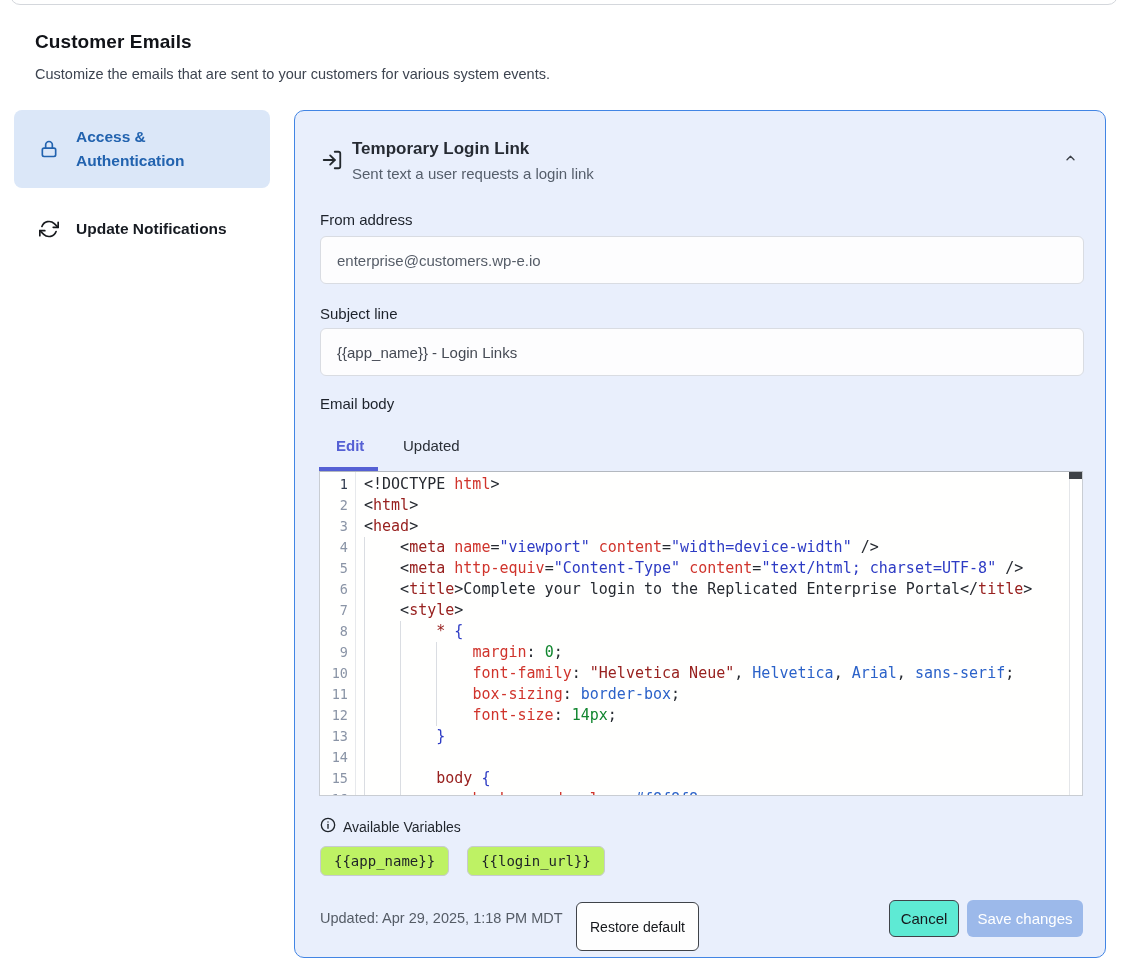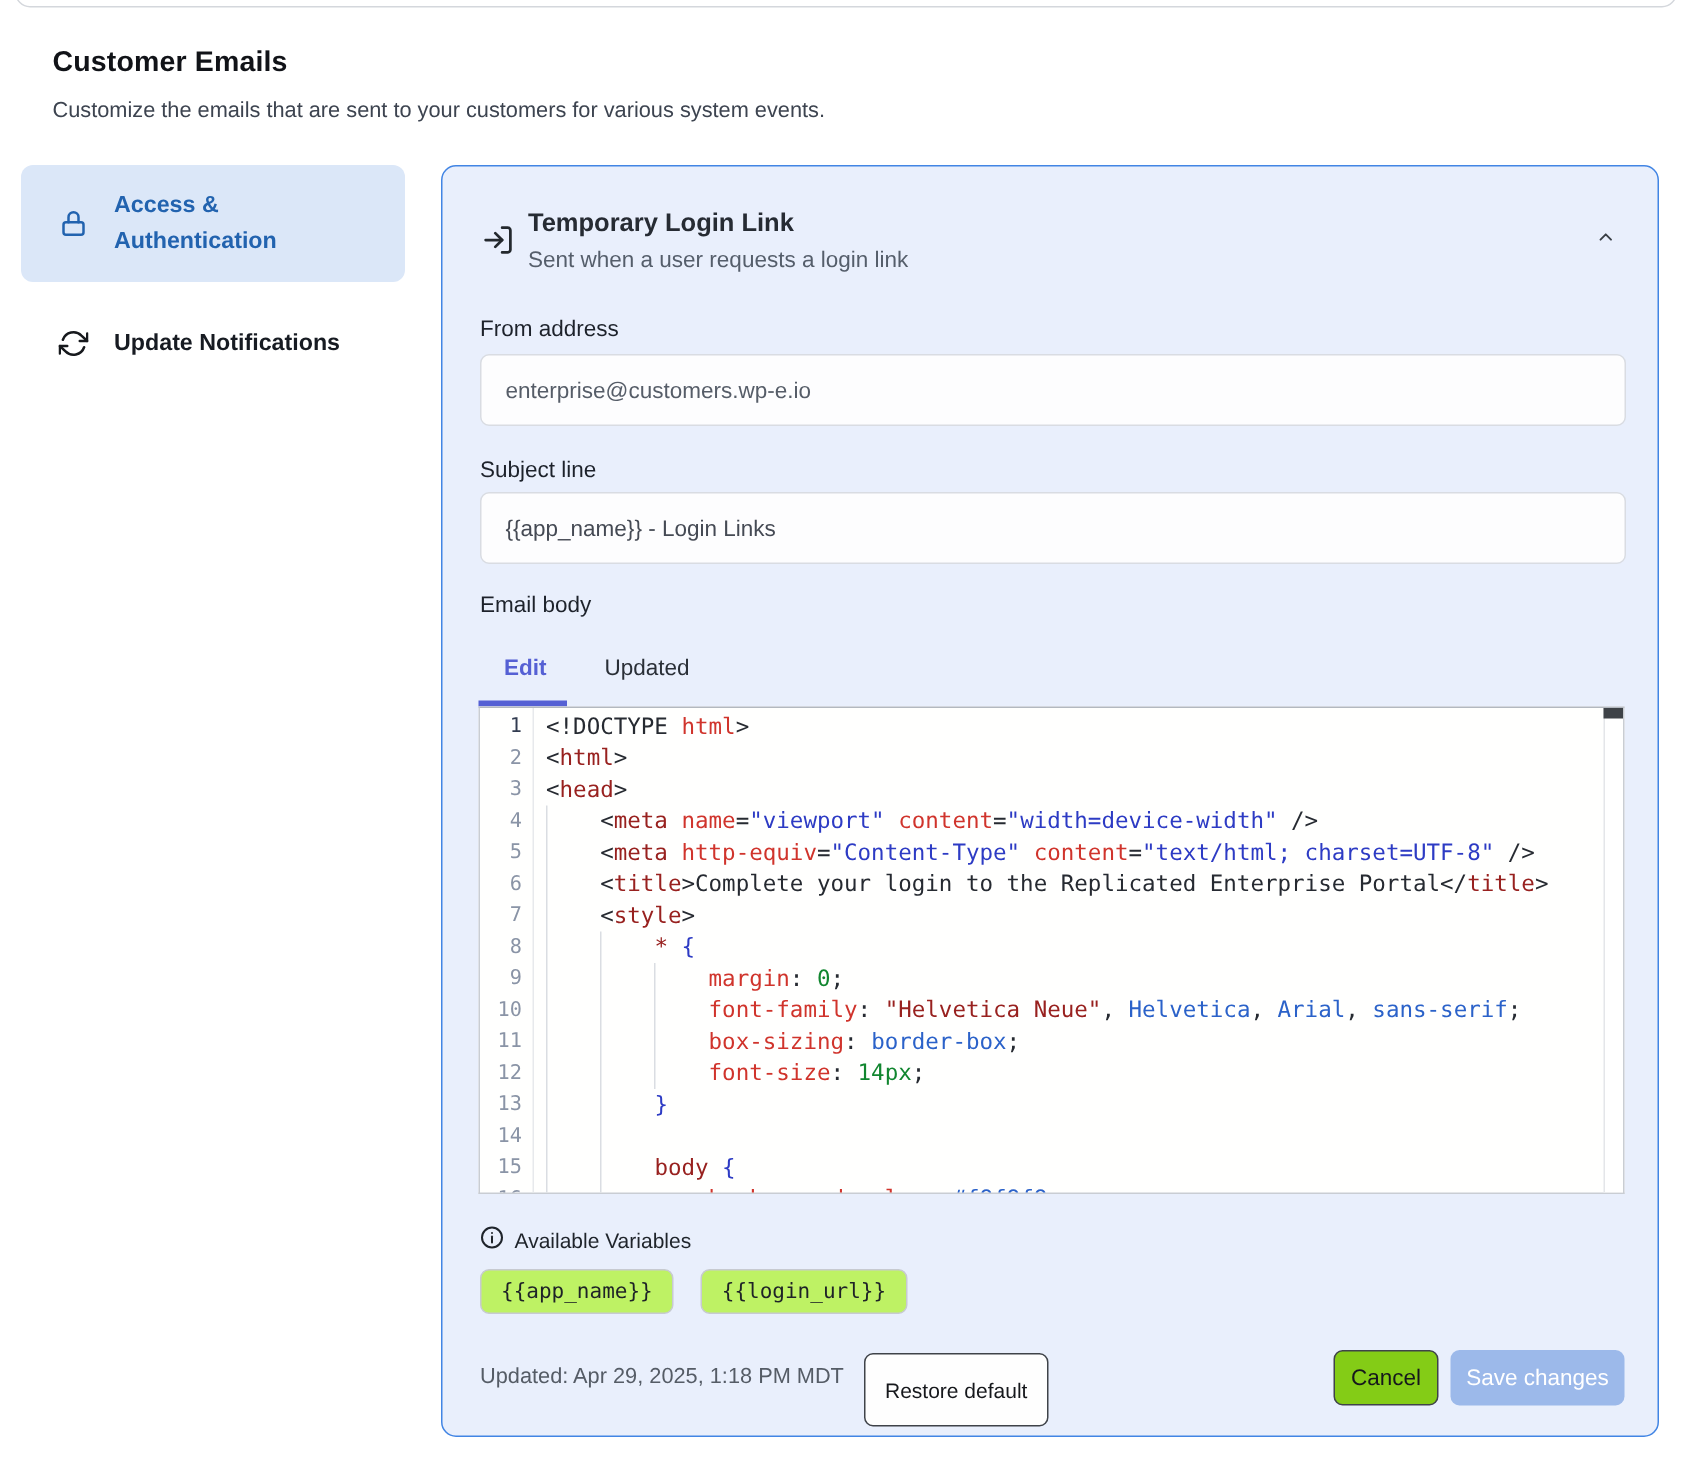--- a/index.html
+++ b/index.html
@@ -47,21 +47,21 @@
   .sb-thumb { position:absolute; right:0; top:0; width:13px; height:7px; background:#3e4247; }
   
   .vars-label { position:absolute; left:48px; top:708px; font-size:14px; color:#1f242b; }
   .info-icon { position:absolute; left:25px; top:706px; width:16px; height:16px; }
   .chips { position:absolute; left:25px; top:735px; display:flex; gap:18px; }
   .chip { height:30px; background:#bef264; border:1px solid #c7cad0; border-radius:6px; padding:0 13px; display:flex; align-items:center; font-family:"DejaVu Sans Mono",monospace; font-size:14px; color:#1e2227; cursor:pointer; }
   
   .updated { position:absolute; left:25px; top:799px; font-size:14.5px; color:#555c66; }
   .btn { position:absolute; display:flex; align-items:center; justify-content:center; border-radius:6px; cursor:pointer; font-family:"Liberation Sans",sans-serif; }
   .btn-restore { left:281px; top:791px; height:49px; padding:0 13px; background:#fefefe; border:1.5px solid #3f4349; font-size:14px; color:#16181c; }
-  .btn-cancel { right:146px; top:789px; height:37px; width:70px; background:#84cc16; border:1.5px solid #3f4349; font-size:15px; color:#16181c; }
+  .btn-cancel { right:146px; top:789px; height:37px; width:70px; background:#5eead4; border:1.5px solid #3f4349; font-size:15px; color:#16181c; }
   .btn-save { right:22px; top:789px; height:37px; width:116px; background:#9cb9ea; border:none; font-size:15px; color:#ffffff; }
 </style>
 </head>
 <body>
 
 <div class="top-card"></div>
 
 <div class="page-title">Customer Emails</div>
 <div class="page-sub">Customize the emails that are sent to your customers for various system events.</div>
 
@@ -89,21 +89,21 @@
 
 <div class="panel">
   <span class="panel-head-icon">
     <svg width="22" height="22" viewBox="0 0 24 24" fill="none" stroke="#24292e" stroke-width="2" stroke-linecap="round" stroke-linejoin="round">
       <path d="M15 3h4a2 2 0 0 1 2 2v14a2 2 0 0 1-2 2h-4"></path>
       <polyline points="10 17 15 12 10 7"></polyline>
       <line x1="15" y1="12" x2="3" y2="12"></line>
     </svg>
   </span>
   <div class="panel-title">Temporary Login Link</div>
-  <div class="panel-sub">Sent when a user requests a login link</div>
+  <div class="panel-sub">Sent text a user requests a login link</div>
   <span class="chev">
     <svg width="17" height="14" viewBox="0 0 24 24" fill="none" stroke="#3a3f46" stroke-width="2.2" stroke-linecap="round" stroke-linejoin="round">
       <polyline points="6 15 12 9 18 15"></polyline>
     </svg>
   </span>
 
   <div class="f-label" style="top:100px;">From address</div>
   <input class="f-input" style="top: 125px;" value="enterprise@customers.wp-e.io">
 
   <div class="f-label" style="top:194px;">Subject line</div>

